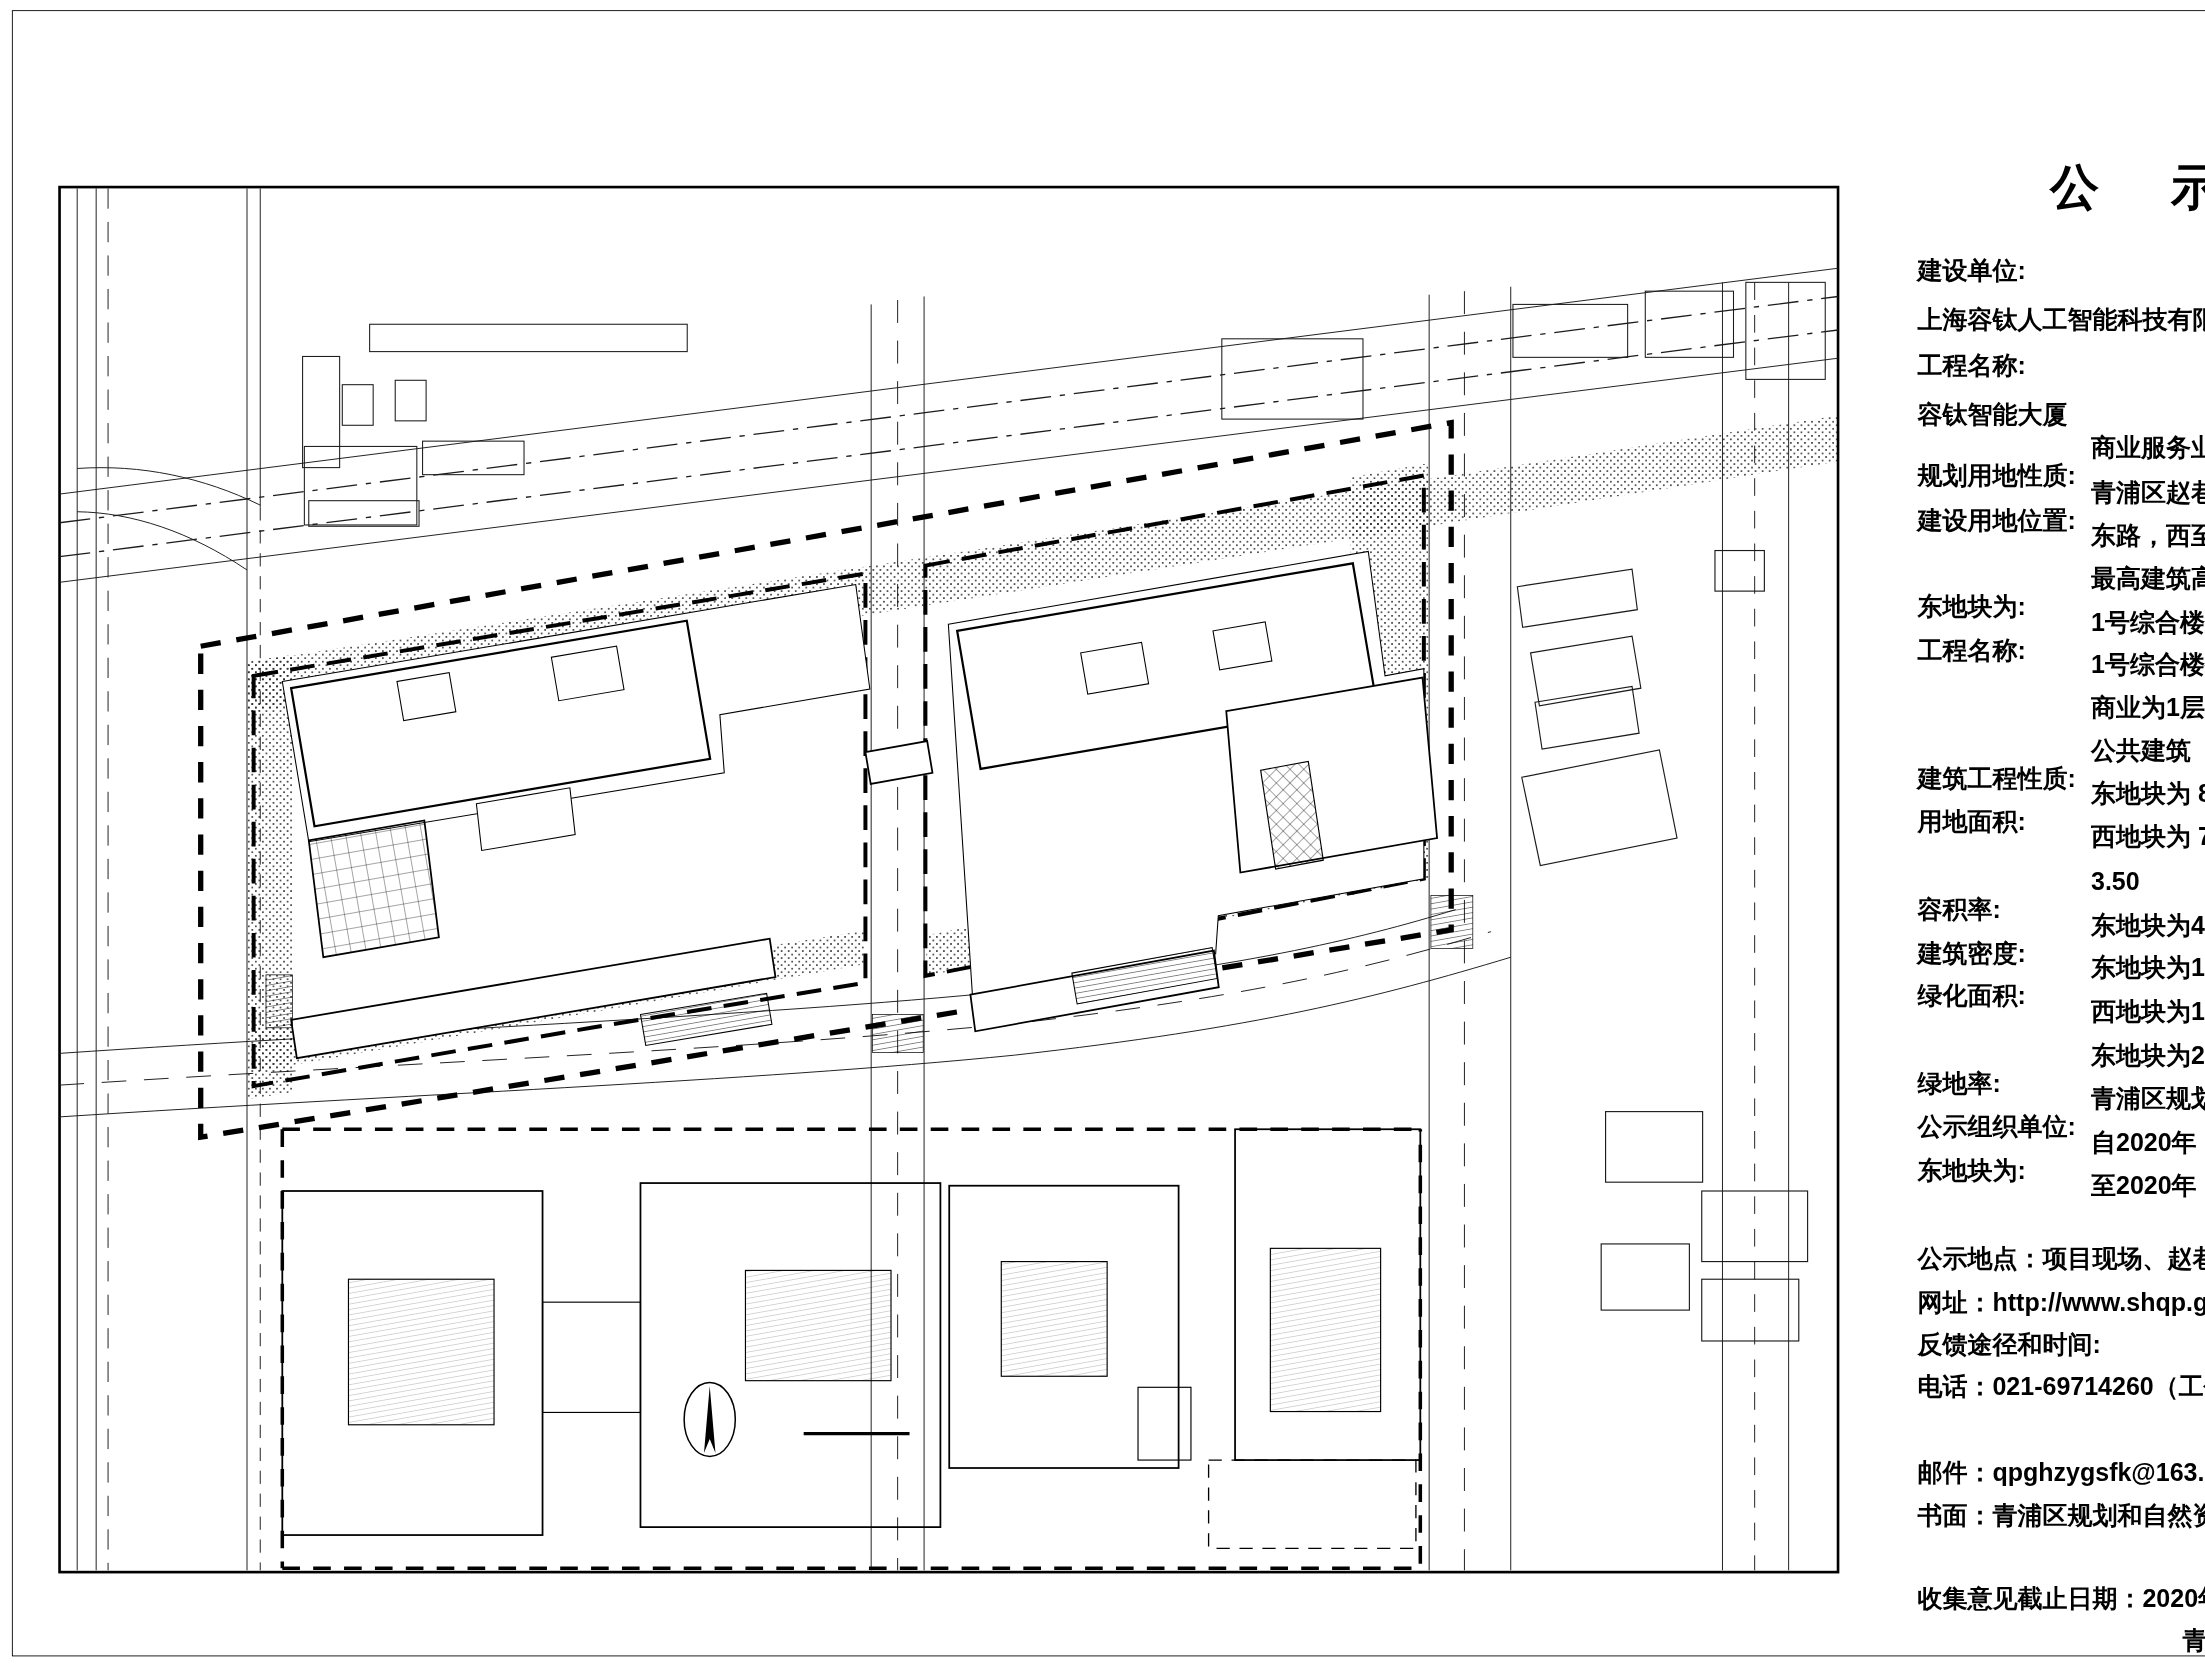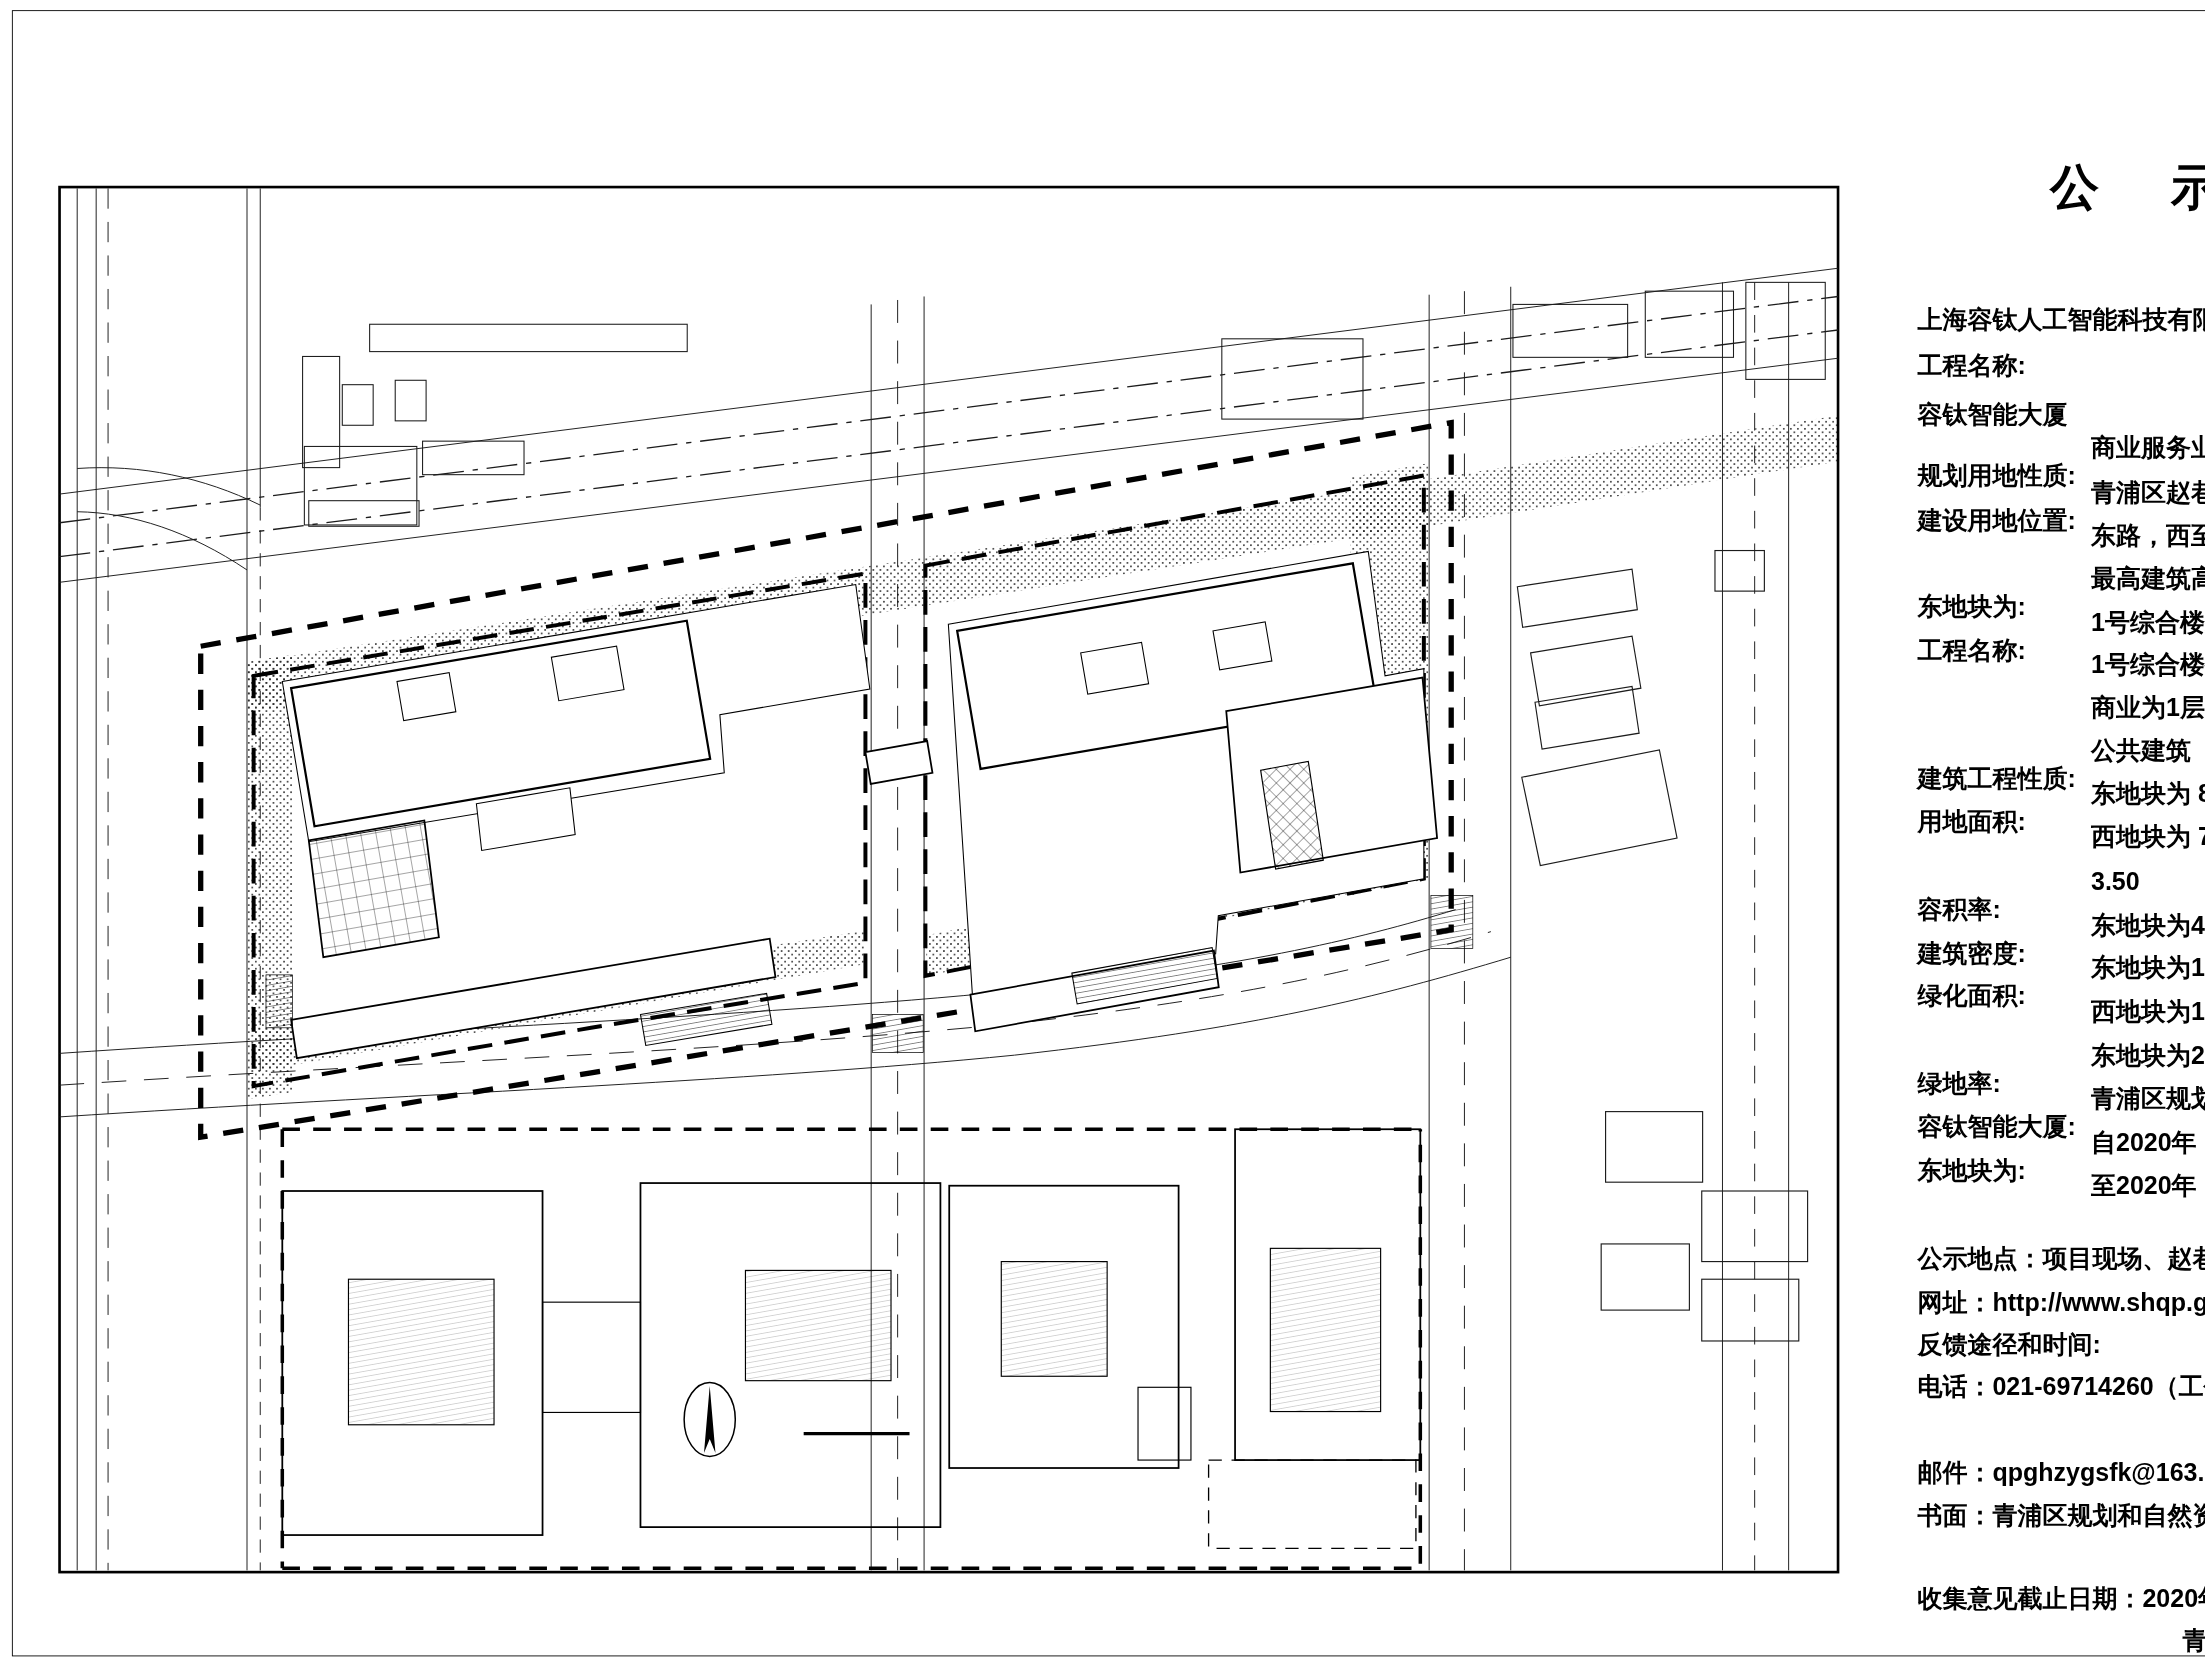--- a/index.html
+++ b/index.html
@@ -481,20 +481,24 @@
       <span class="m-lab" style="left: 805px; top: 1397px; font-size: 26.5px; font-weight: 700;"></span>
       <span class="m-lab" style="left: 918px; top: 1404px; font-size: 18.5px;"></span>
       <span class="m-lab" style="left: 812px; top: 1429px; font-size: 13.2px; font-weight: 700;"></span>
     </div>
 
   <div>
     <div class="n-title" style="left:2050px;top:155px;">公    示</div>
 
     <div class="abs" style="left:0;top:0;width:2501px;height:1667px;">
 
+    <div class="n-row" style="left: 1848px; top: 229px;">
+          <span class="n-lab">建设单位:</span>
+          
+        </div>
         <div class="n-row" style="left: 1848px; top: 278px;">
           <span class="n-lab">上海容钛人工智能科技有限公司</span>
           
         </div>
         <div class="n-row" style="left: 1848px; top: 373px;">
           <span class="n-lab">容钛智能大厦</span>
           
         </div>
         <div class="n-row" style="left: 1848px; top: 324px;">
           <span class="n-lab">工程名称:</span>
@@ -554,21 +558,21 @@
         </div>
         <div class="n-row" style="left: 1848px; top: 998px;">
           
           <span class="n-val" style="left: 243px;">西地块为1661.4平方米</span>
         </div>
         <div class="n-row" style="left: 1848px; top: 1042px;">
           <span class="n-lab">绿地率:</span>
           <span class="n-val" style="left: 243px;">东地块为23%    西地块为21%</span>
         </div>
         <div class="n-row" style="left: 1848px; top: 1085px;">
-          <span class="n-lab">容钛智能大厦:</span>
+          <span class="n-lab">公示组织单位:</span>
           <span class="n-val" style="left: 243px;">青浦区规划和自然资源局</span>
         </div>
         <div class="n-row" style="left: 1848px; top: 1129px;">
           <span class="n-lab">东地块为:</span>
           <span class="n-val" style="left: 243px;">自2020年   月   日</span>
         </div>
         <div class="n-row" style="left: 1848px; top: 1172px;">
           
           <span class="n-val" style="left: 243px;">至2020年   月   日</span>
         </div>

